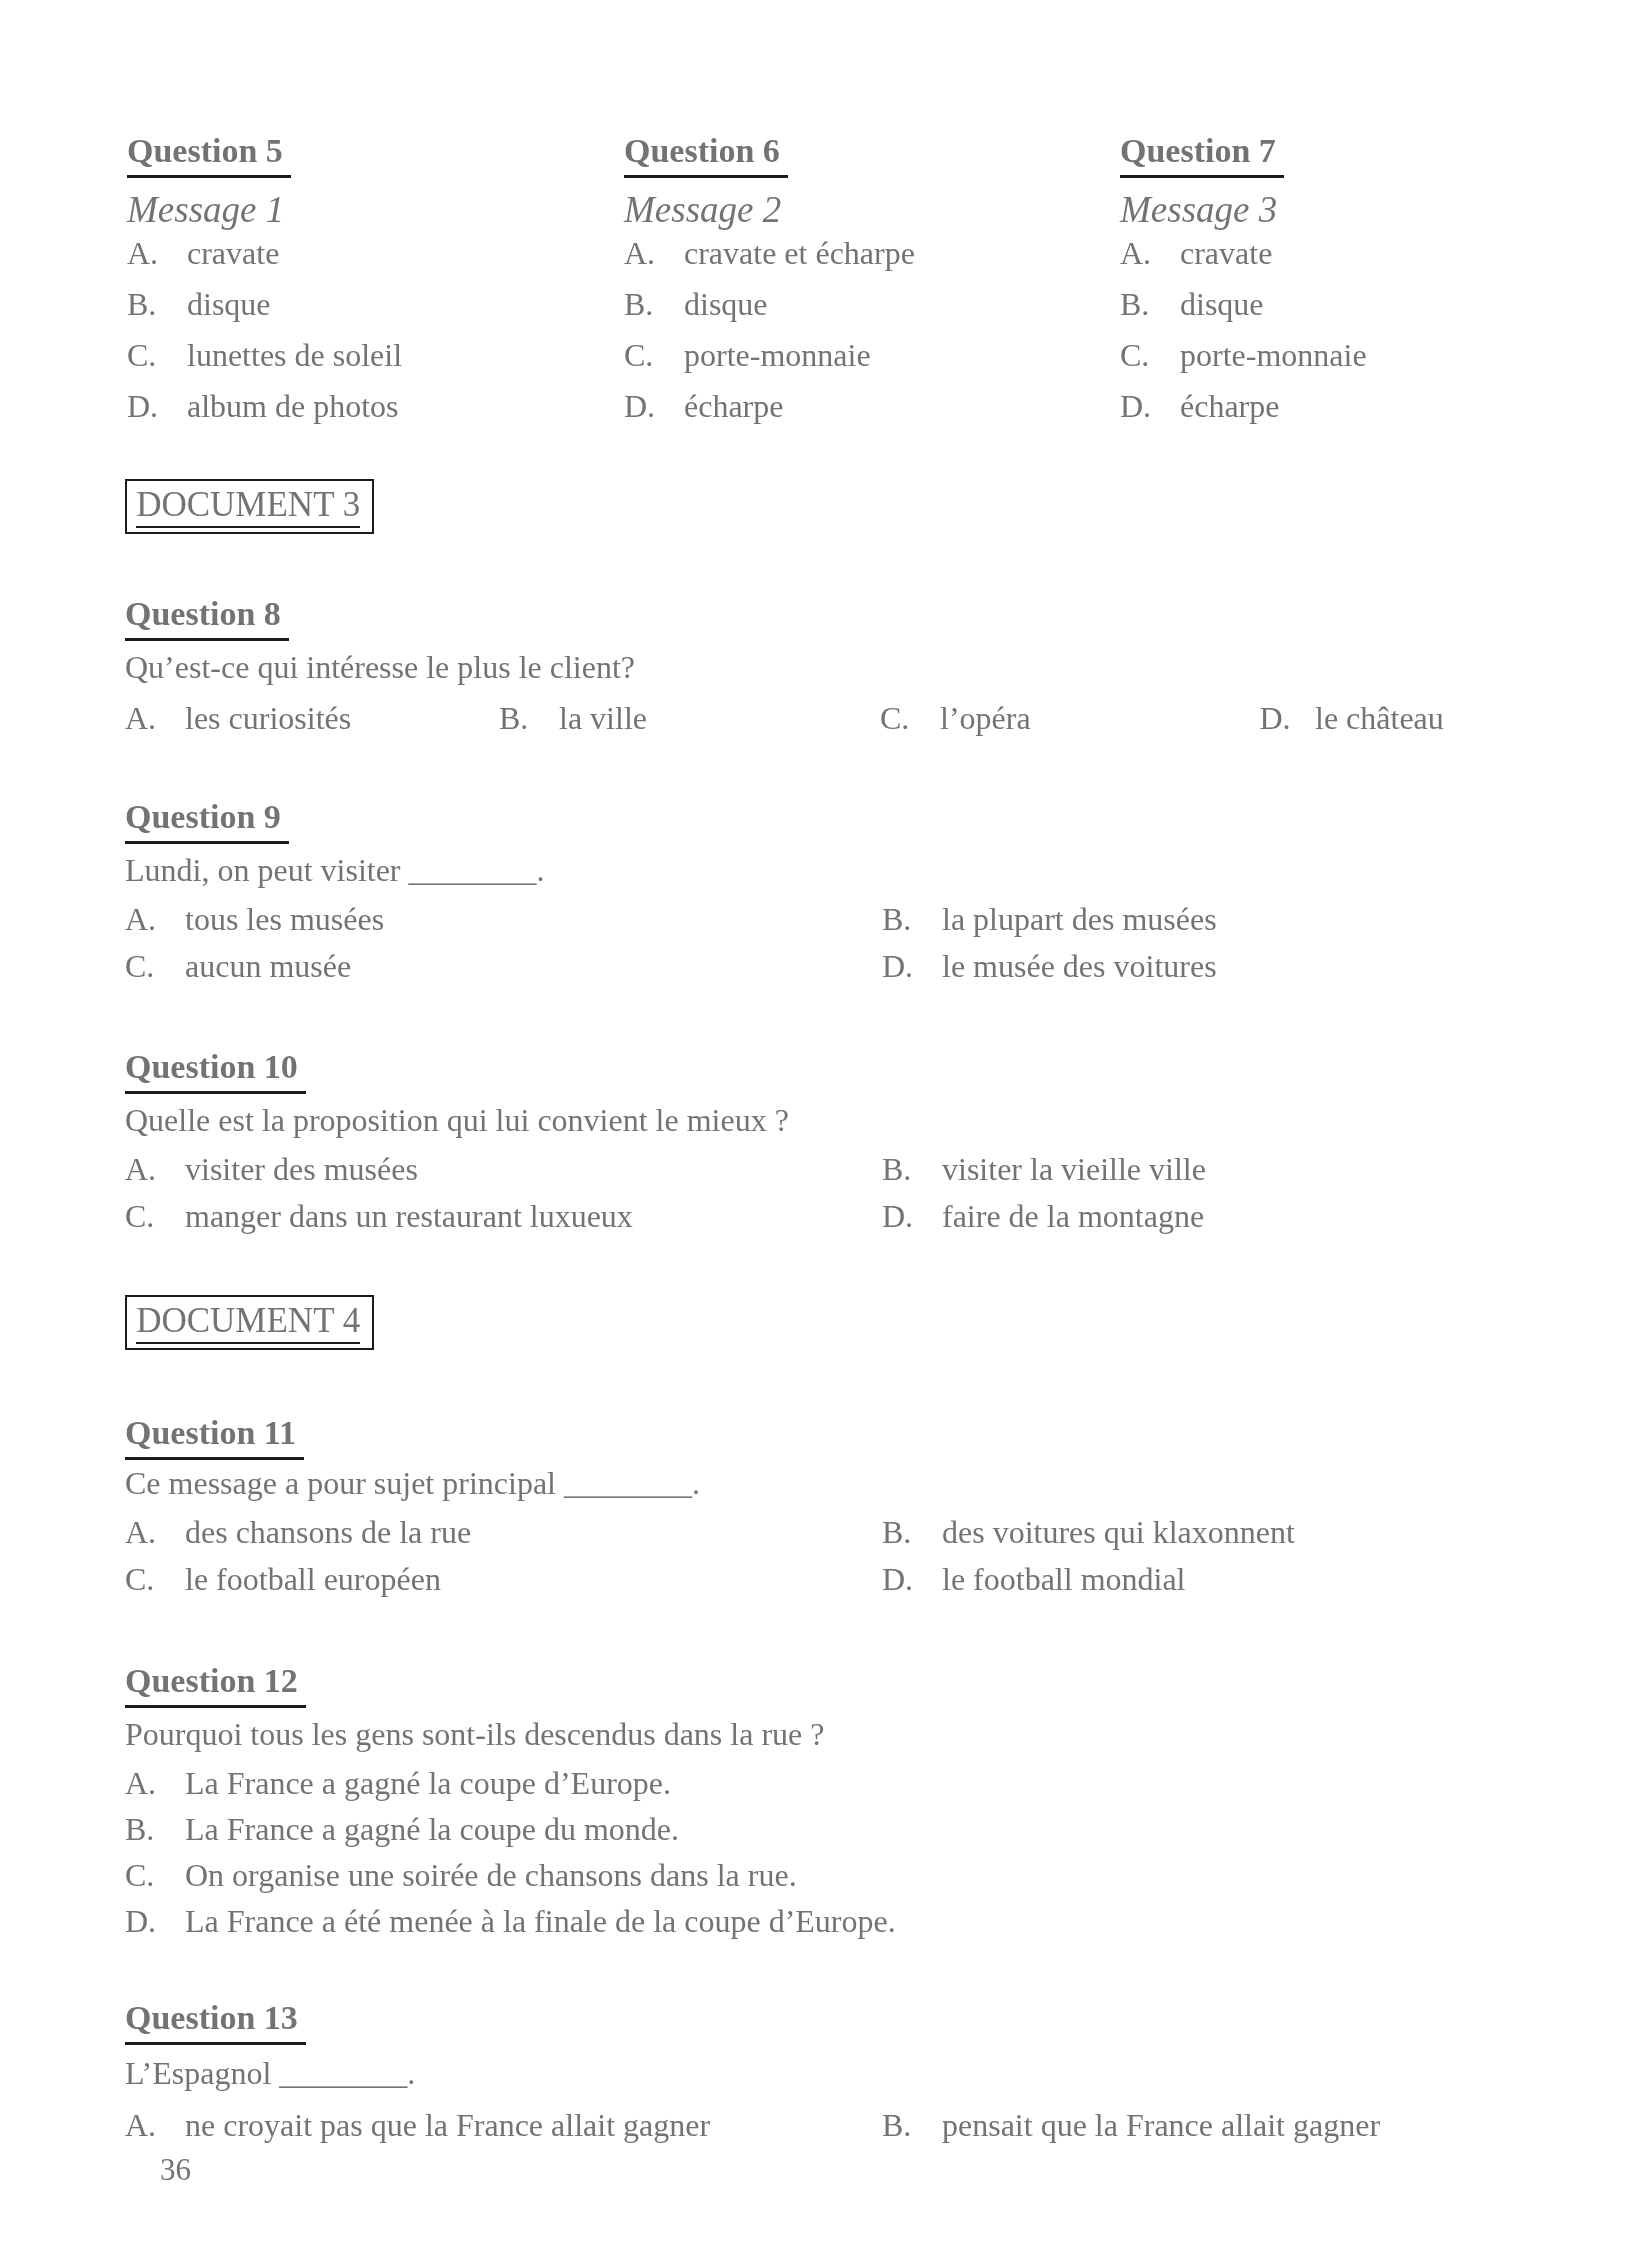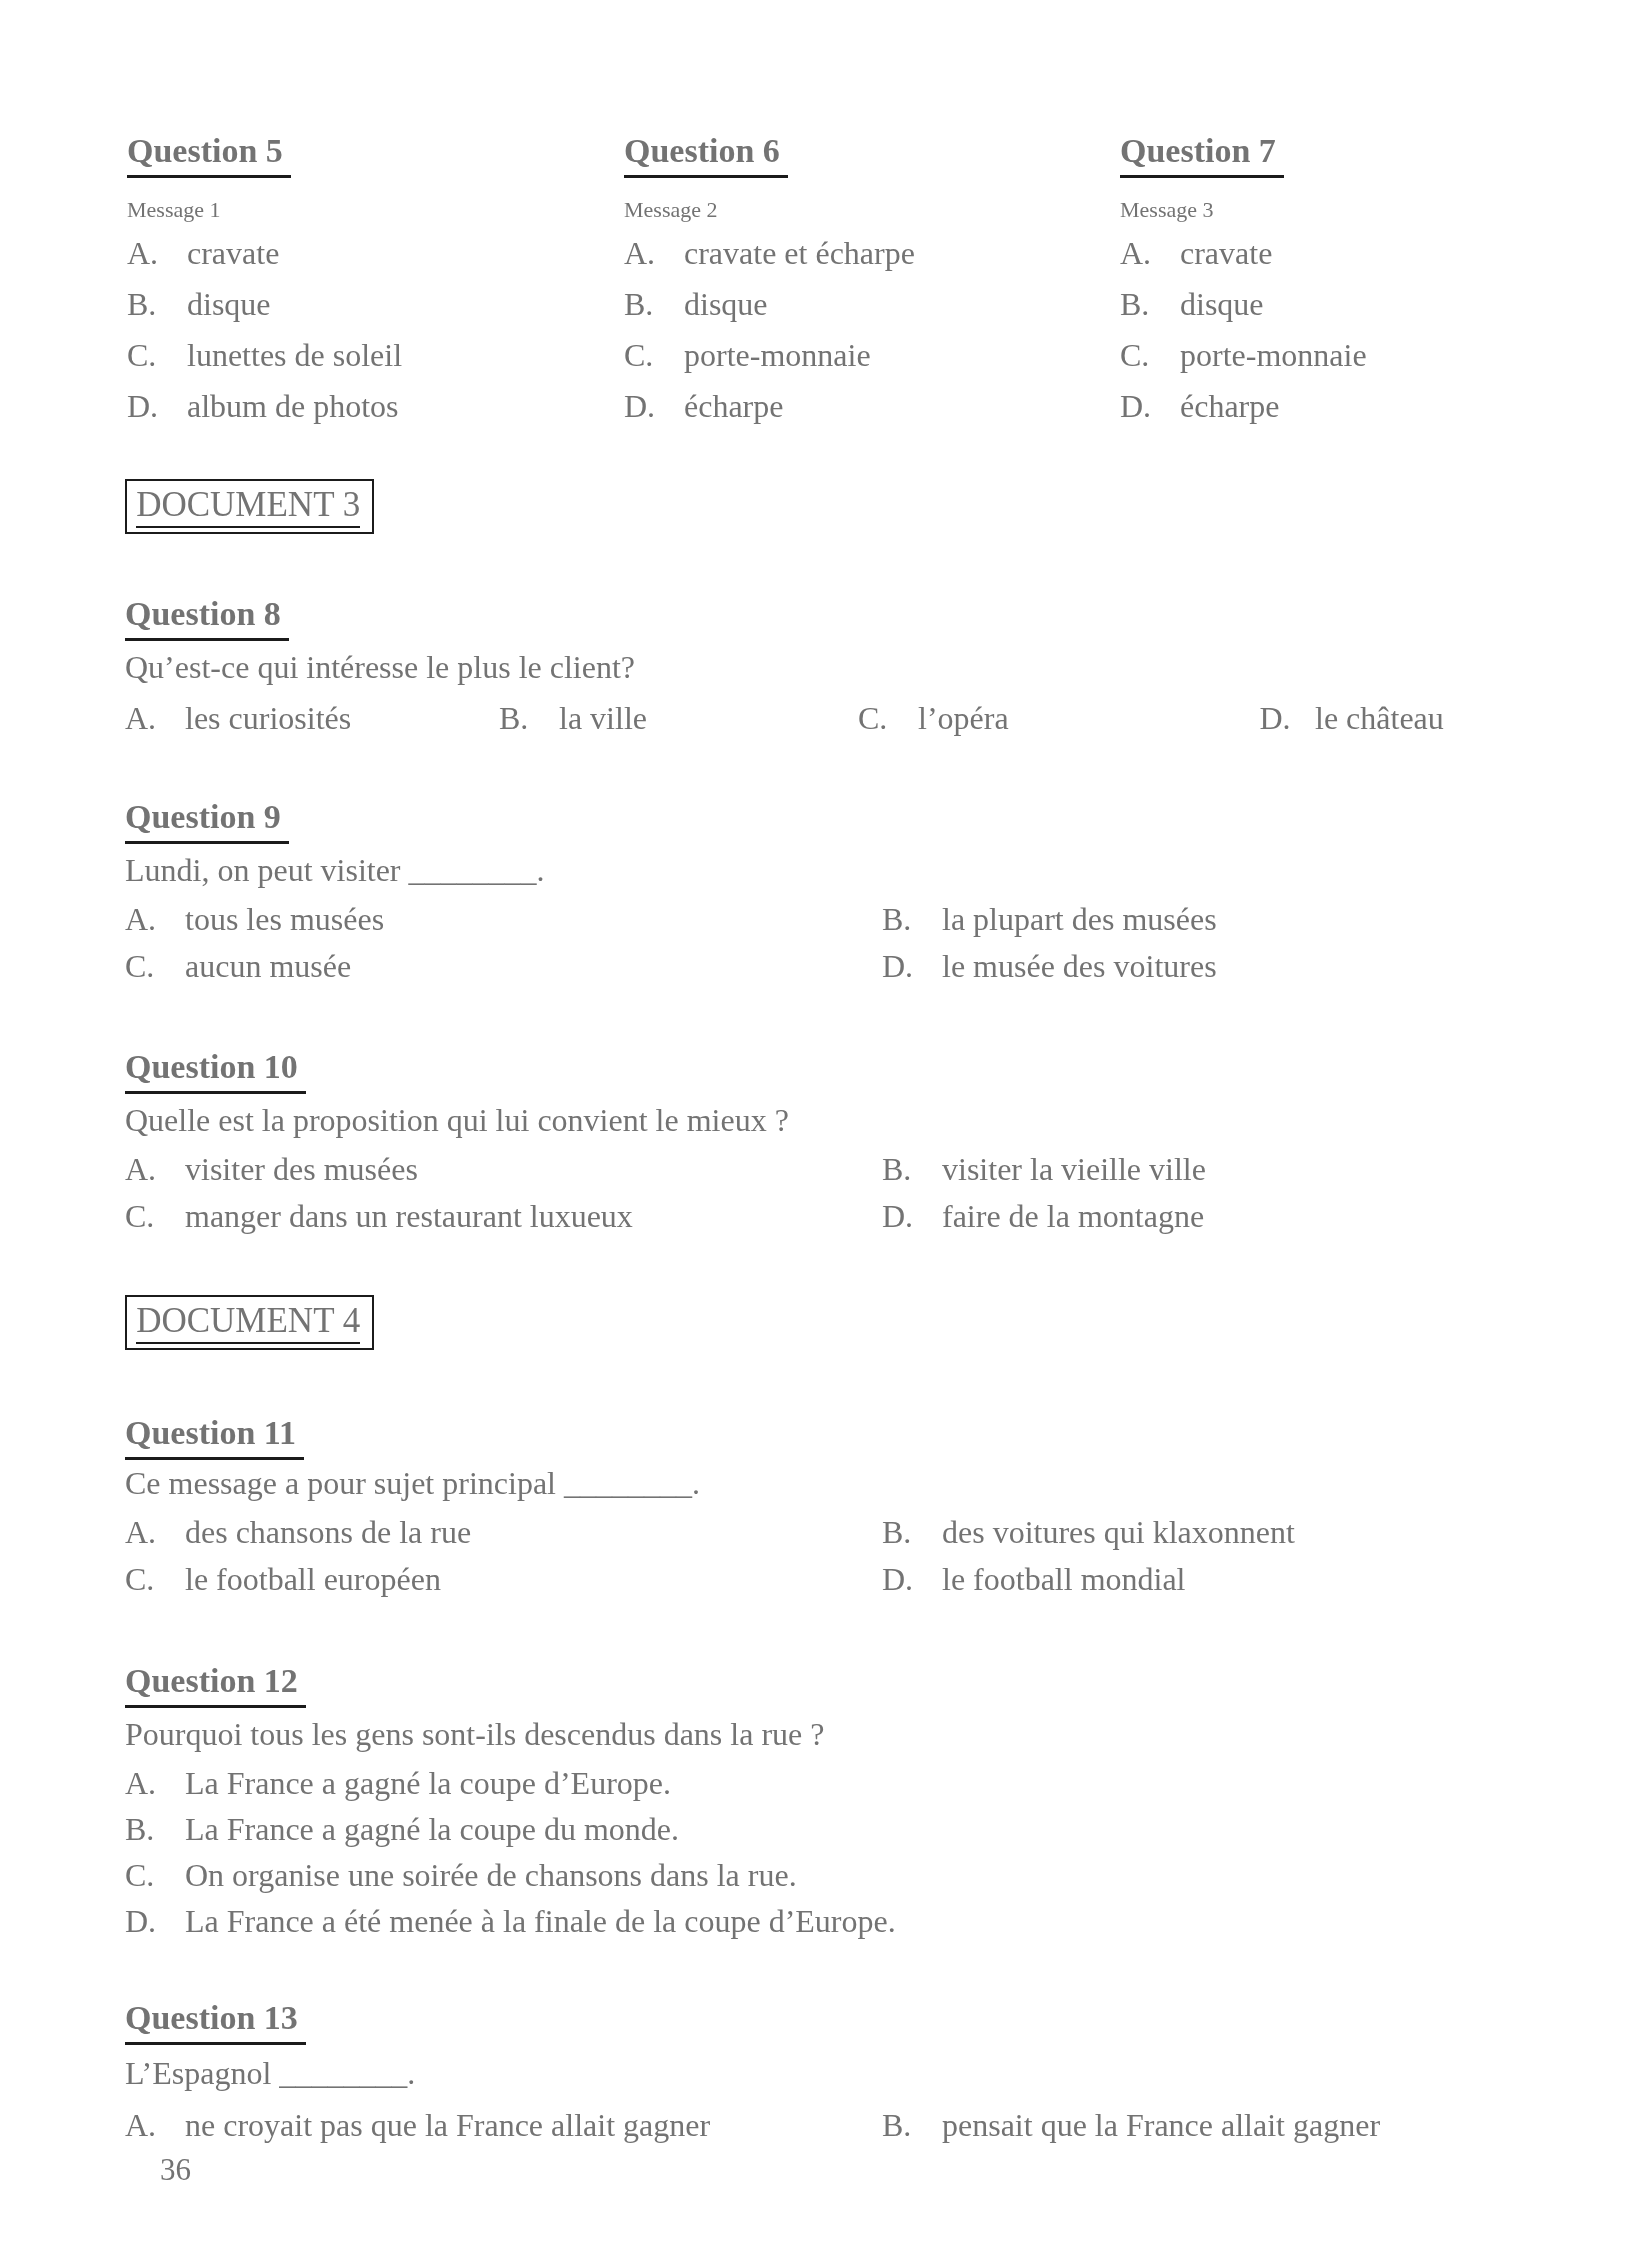--- a/index.html
+++ b/index.html
@@ -16,21 +16,21 @@
   }
   .abs { position: absolute; }
 
   .q-title { font-size: 34px; font-weight: bold; line-height: 39px; }
   .q-title .u {
     display: inline-block;
     border-bottom: 3.1px solid #1b1b1b;
     padding: 0 7.7px 5.4px 0;
   }
 
-  .message { font-size: 22px; line-height: 37px; }
+  .message { font-size: 37px; font-style: italic; line-height: 37px; }
 
   .opt { font-size: 32px; line-height: 37px; white-space: nowrap; }
   .opt .letter { display: inline-block; min-width: 40px; margin-right: 20px; }
 
   .qtext { font-size: 32px; line-height: 37px; white-space: nowrap; }
 
   .doc-box {
     display: inline-block;
     border: 2.3px solid #1b1b1b;
     padding: 3.8px 12.3px 7px 9.2px;
@@ -47,21 +47,21 @@
 
   
   .sec { position: absolute; left: 125px; width: 1471px; }
   .sec .q-title { margin-bottom: 7.7px; }
   .sec .qtext { margin-bottom: 12.3px; }
   .optrow { position: relative; height: 37px; margin-bottom: 10px; }
   .optrow .cell-a { position: absolute; left: 0; }
   .optrow .cell-b { position: absolute; left: 757px; }
   .optrow4 .c1 { position: absolute; left: 0; }
   .optrow4 .c2 { position: absolute; left: 374px; }
-  .optrow4 .c3 { position: absolute; left: 733px; }
+  .optrow4 .c3 { position: absolute; left: 755px; }
   .optrow4 .c4 { position: absolute; left: 1130px; text-align: center; }
   .stack .opt { margin-bottom: 9.2px; }
 
   .page-num { font-size: 31px; line-height: 35px; }
 </style>
 </head>
 <body>
 
 <div class="page">
 

